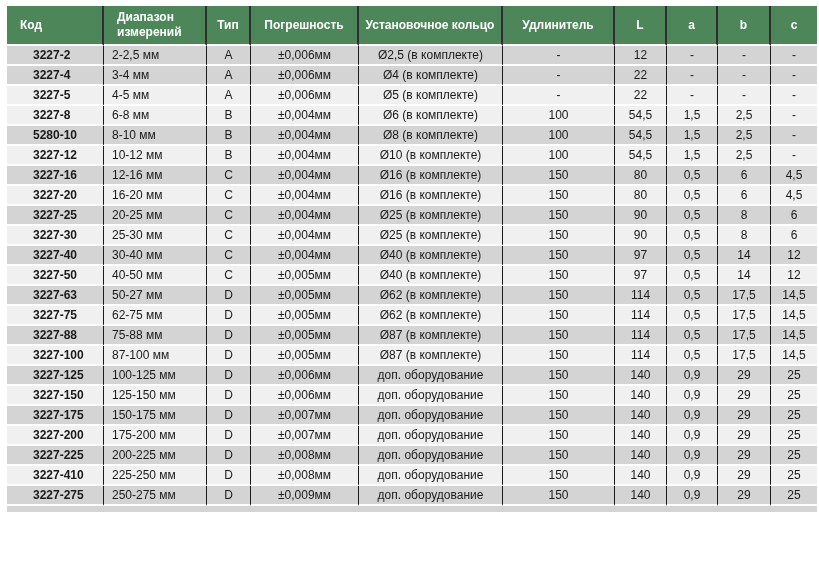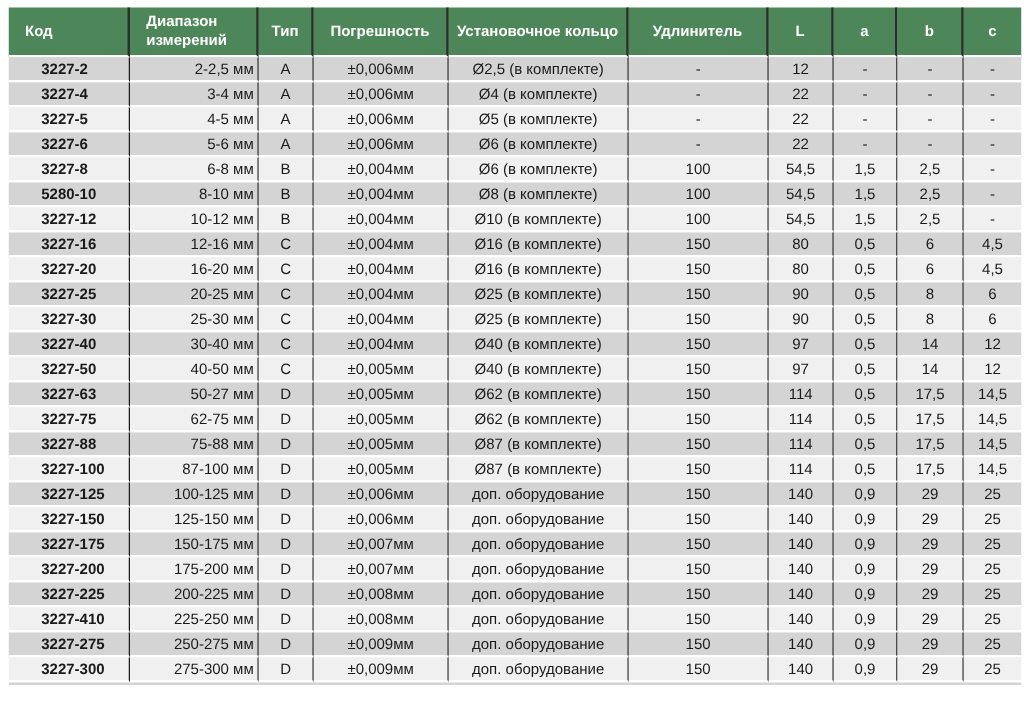--- a/index.html
+++ b/index.html
@@ -60,21 +60,21 @@
   }
   table.spec tbody td:last-child { border-right: none; }
   table.spec tbody tr.odd  td { background: #d4d4d4; }
   table.spec tbody tr.even td { background: #f0f0f0; }
   table.spec tbody td.col-code {
     text-align: left;
     font-weight: bold;
     padding-left: 26px;
   }
   table.spec tbody td.col-range {
-    text-align: right;
+    text-align: left;
     padding-left: 8px;
   }
   .partial-row {
     width: 810px;
     height: 6px;
     background: #d4d4d4;
   }
 </style>
 </head>
 <body>
@@ -138,32 +138,20 @@
             <td class="col-range">4-5 мм</td>
             <td class="col-type">A</td>
             <td class="col-accuracy">±0,006мм</td>
             <td class="col-ring">Ø5 (в комплекте)</td>
             <td class="col-extension">-</td>
             <td class="col-l">22</td>
             <td class="col-a">-</td>
             <td class="col-b">-</td>
             <td class="col-c">-</td>
           </tr>
-          <tr class="odd">
-            <td class="col-code">3227-6</td>
-            <td class="col-range">5-6 мм</td>
-            <td class="col-type">A</td>
-            <td class="col-accuracy">±0,006мм</td>
-            <td class="col-ring">Ø6 (в комплекте)</td>
-            <td class="col-extension">-</td>
-            <td class="col-l">22</td>
-            <td class="col-a">-</td>
-            <td class="col-b">-</td>
-            <td class="col-c">-</td>
-          </tr>
           <tr class="even">
             <td class="col-code">3227-8</td>
             <td class="col-range">6-8 мм</td>
             <td class="col-type">B</td>
             <td class="col-accuracy">±0,004мм</td>
             <td class="col-ring">Ø6 (в комплекте)</td>
             <td class="col-extension">100</td>
             <td class="col-l">54,5</td>
             <td class="col-a">1,5</td>
             <td class="col-b">2,5</td>
@@ -381,32 +369,20 @@
             <td class="col-ring">доп. оборудование</td>
             <td class="col-extension">150</td>
             <td class="col-l">140</td>
             <td class="col-a">0,9</td>
             <td class="col-b">29</td>
             <td class="col-c">25</td>
           </tr>
           <tr class="odd">
             <td class="col-code">3227-275</td>
             <td class="col-range">250-275 мм</td>
-            <td class="col-type">D</td>
-            <td class="col-accuracy">±0,009мм</td>
-            <td class="col-ring">доп. оборудование</td>
-            <td class="col-extension">150</td>
-            <td class="col-l">140</td>
-            <td class="col-a">0,9</td>
-            <td class="col-b">29</td>
-            <td class="col-c">25</td>
-          </tr>
-          <tr class="even">
-            <td class="col-code">3227-300</td>
-            <td class="col-range">275-300 мм</td>
             <td class="col-type">D</td>
             <td class="col-accuracy">±0,009мм</td>
             <td class="col-ring">доп. оборудование</td>
             <td class="col-extension">150</td>
             <td class="col-l">140</td>
             <td class="col-a">0,9</td>
             <td class="col-b">29</td>
             <td class="col-c">25</td>
           </tr>
         </tbody>

